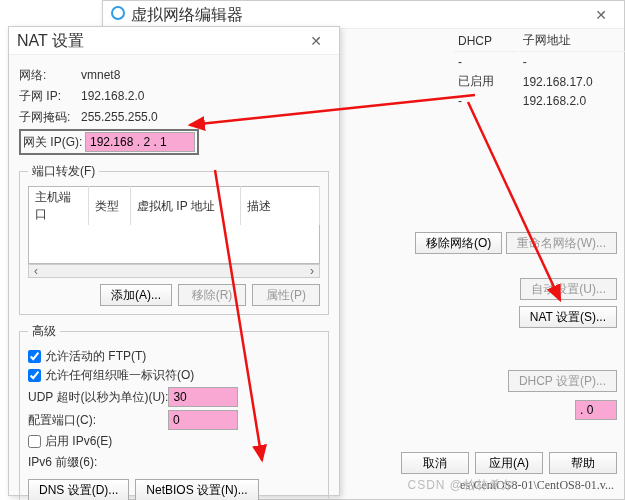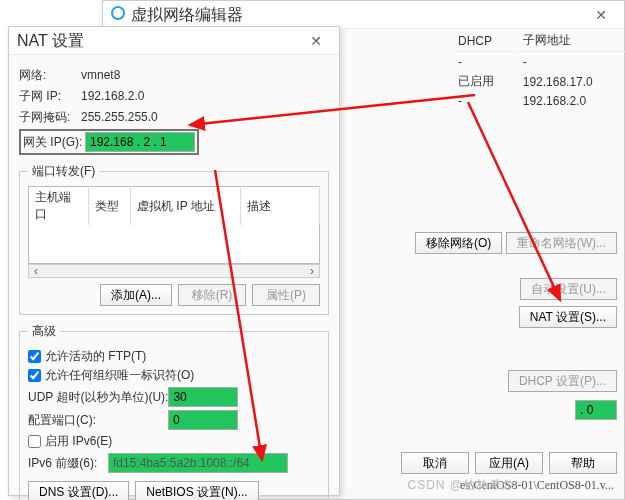--- a/index.html
+++ b/index.html
@@ -4,21 +4,21 @@
 <style>
   * { box-sizing: border-box; margin: 0; padding: 0; }
   body { font-family: "Microsoft YaHei", "Segoe UI", sans-serif; font-size: 12px; color: #333; background: #fff; width: 625px; height: 500px; overflow: hidden; position: relative; }
   .window { position: absolute; background: #fafafa; border: 1px solid #ccc; box-shadow: 2px 2px 6px rgba(0,0,0,0.15); }
   .titlebar { height: 28px; line-height: 28px; padding: 0 8px; background: #fff; border-bottom: 1px solid #eee; display: flex; align-items: center; justify-content: space-between; }
   .titlebar .title { font-size: 16px; }
   .close-btn { width: 30px; text-align: center; cursor: pointer; color: #666; font-size: 14px; }
   .inner { padding: 8px 10px; }
   .row { display: flex; align-items: center; margin: 3px 0; line-height: 18px; }
   .row label { min-width: 62px; }
-  input[type=text] { border: 1px solid #aaa; padding: 1px 4px; font-family: inherit; font-size: 12px; height: 20px; background: #22c55e; }
+  input[type=text] { border: 1px solid #aaa; padding: 1px 4px; font-family: inherit; font-size: 12px; height: 20px; background: #f9a8d4; }
   table.pf { width: 100%; border-collapse: collapse; background: #fff; border: 1px solid #bbb; }
   table.pf th { text-align: left; font-weight: normal; padding: 2px 6px; border-right: 1px solid #ddd; background: #fff; }
   .btn { border: 1px solid #aaa; background: linear-gradient(#fff,#eee); padding: 2px 10px; min-width: 68px; height: 22px; font-family: Liberation Sans, sans-serif; font-size: 12px; cursor: pointer; }
   .btn[disabled] { color: #999; background: #f4f4f4; }
   .btnrow { display: flex; gap: 6px; justify-content: flex-end; margin-top: 6px; }
   .chk { display: flex; align-items: center; gap: 4px; margin: 2px 0; }
   fieldset { border: 1px solid #ccc; padding: 6px 8px 8px 8px; margin-top: 8px; }
   legend { padding: 0 4px; }
   
   .editor-right { position: absolute; left: 452px; top: 28px; width: 180px; }
@@ -154,21 +154,20 @@
       <div class="row">
           <label style="min-width:140px">配置端口(C):</label>
           <input type="text" style="width: 70px;" value="0">
         </div>
       <div class="chk">
           <input type="checkbox" style="">
           <span>启用 IPv6(E)</span>
         </div>
       <div class="row">
           <label style="min-width:80px">IPv6 前缀(6):</label>
-          <input type="text" style="width: 180px;" disabled="" value="fd15:4ba5:5a2b:1008::/64">
         </div>
       <div style="margin-top:8px; display:flex; gap:6px;">
         <button class="btn">DNS 设置(D)...</button>
         <button class="btn">NetBIOS 设置(N)...</button>
       </div>
     </fieldset>
 
   </div>
 </div>
 

